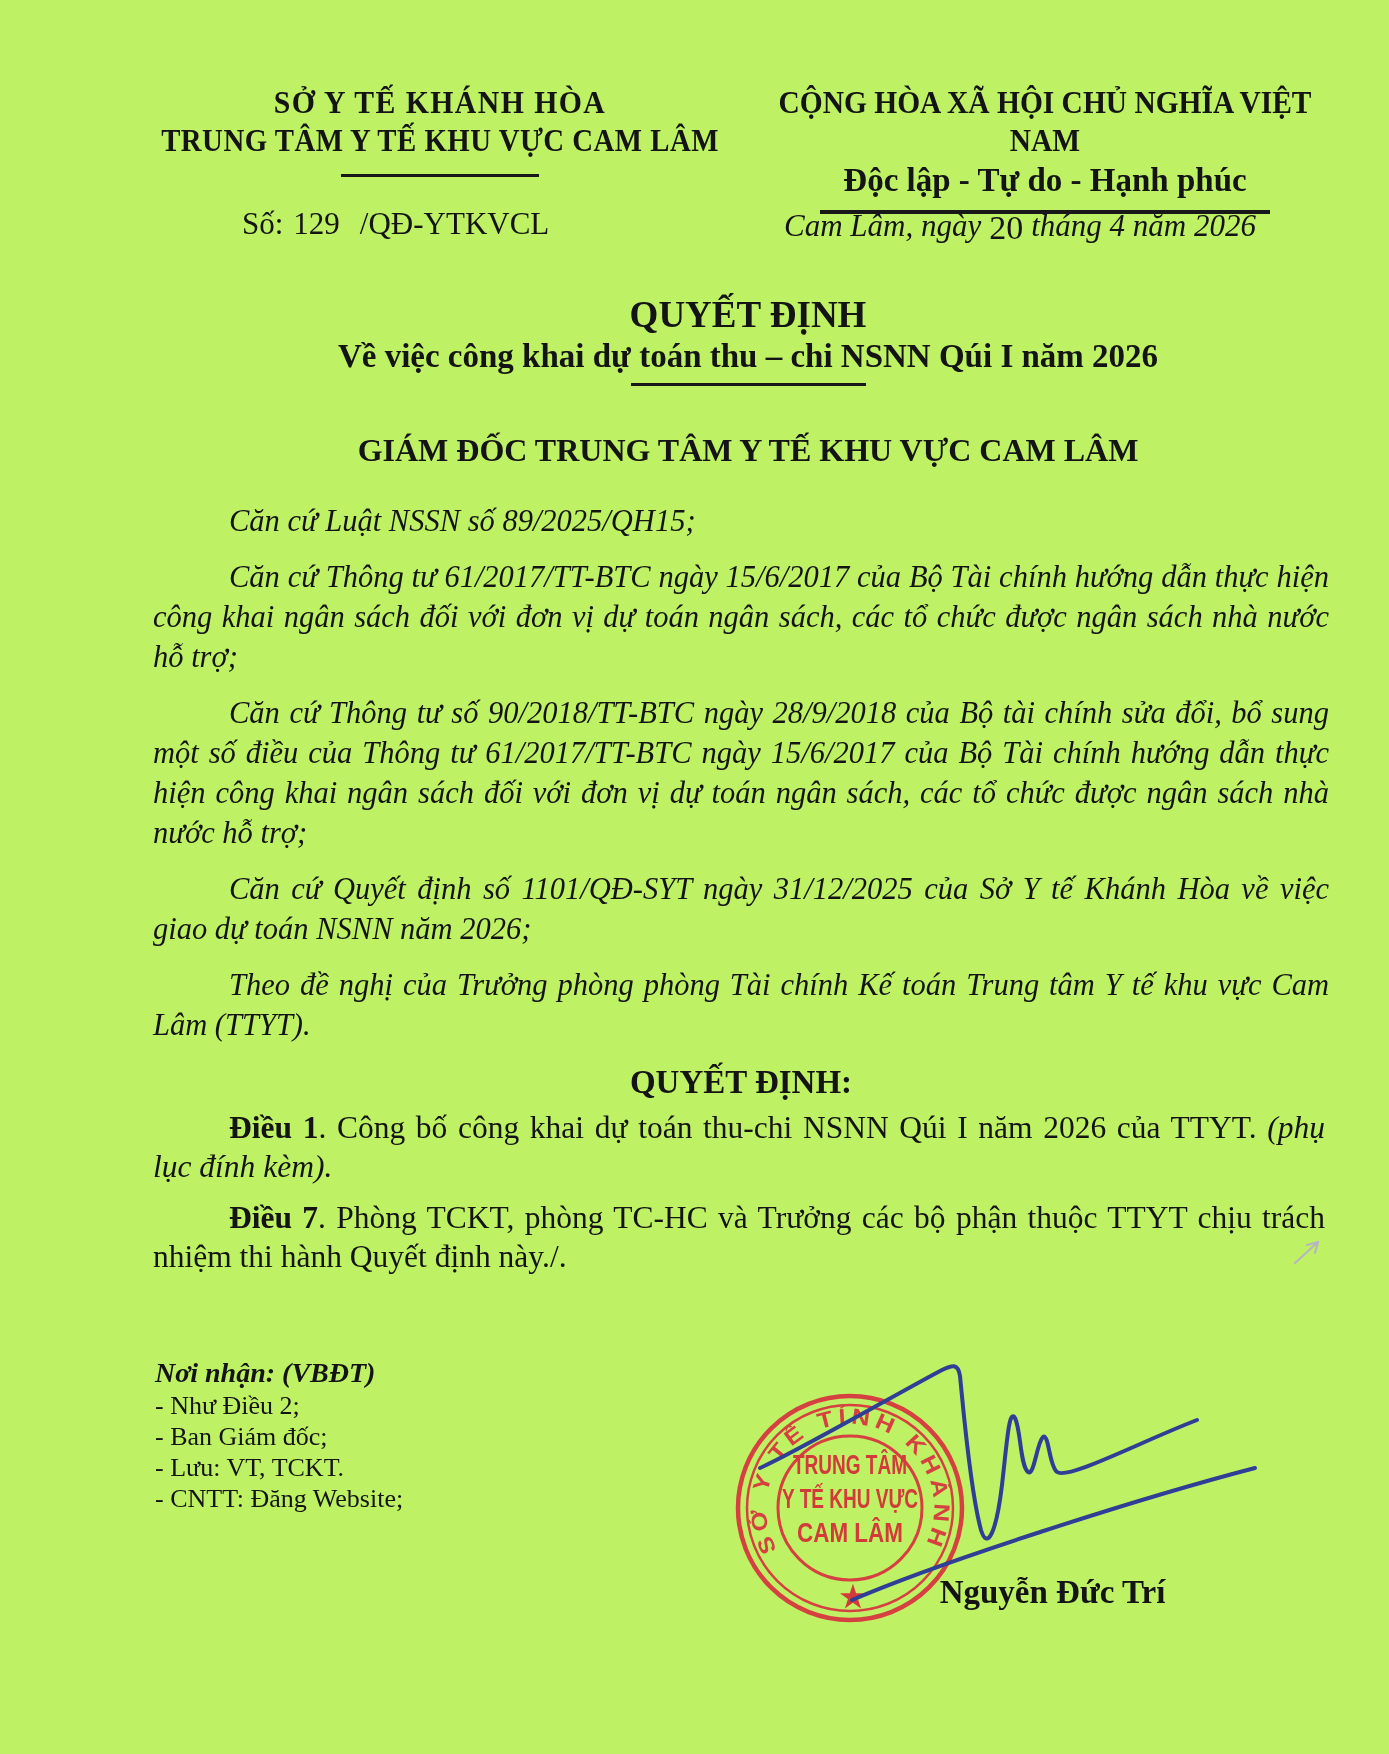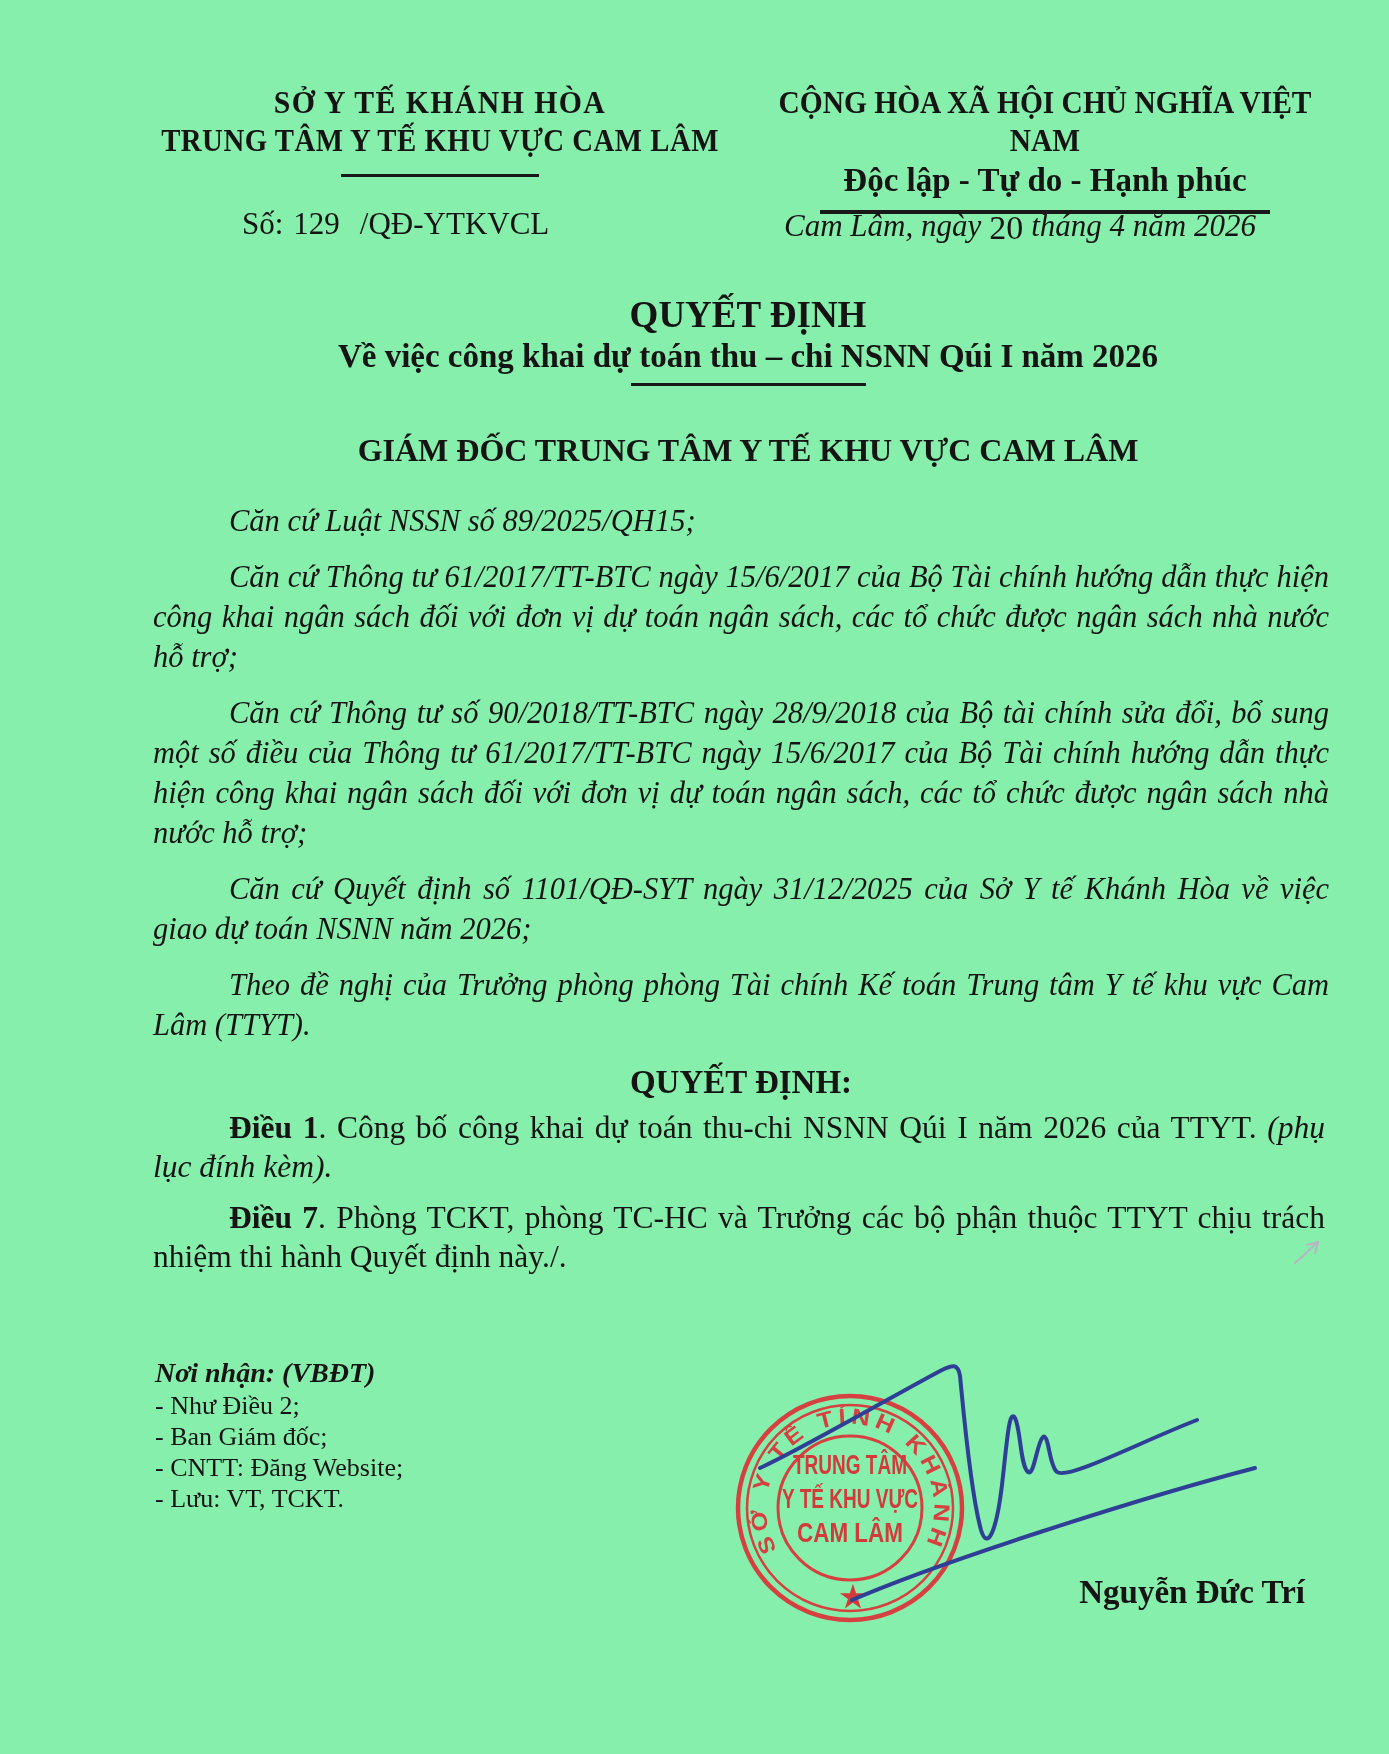--- a/index.html
+++ b/index.html
@@ -1,16 +1,16 @@
 <!DOCTYPE html>
 <html><head>
 <meta charset="utf-8">
 <style>
   html,body{margin:0;padding:0;background:#e8e8e8;}
-  .page{position:relative;width:1389px;height:1754px;margin:0 auto;background:#86efac;
+  .page{position:relative;width:1389px;height:1754px;margin:0 auto;background:#bef264;
         font-family:"Liberation Serif",serif;color:#141414;overflow:hidden;}
   .abs{position:absolute;}
   .ctr{text-align:center;}
   .b{font-weight:bold;}
   .i{font-style:italic;}
   .hline{background:#181818;}
   
   .org-block{left:130px;top:84px;width:620px;}
   .org-l1{font-size:31px;font-weight:bold;letter-spacing:1.5px;line-height:38px;transform:scaleX(.96);transform-origin:center;}
   .org-l2{font-size:31px;font-weight:bold;letter-spacing:.5px;line-height:38px;transform:scaleX(.93);transform-origin:center;}
@@ -35,21 +35,21 @@
   .recital{margin:16px 0 15px 0;font-size:30.5px;font-style:italic;line-height:40px;
            text-indent:76px;text-align:justify;}
   .decision-h{margin:0 0 4px 0;font-size:33px;font-weight:bold;text-align:center;line-height:44px;}
   .article{margin:0 4px 12px 0;font-size:31.5px;line-height:39px;text-indent:76px;text-align:justify;}
   .article:first-of-type{margin-top:6px;}
   
   .recipients{left:155px;top:1356px;width:520px;}
   .rec-h{font-size:28px;font-weight:bold;font-style:italic;line-height:34px;}
   .rec-item{font-size:26px;line-height:31px;}
   .sign-title{left:790px;top:1358px;width:500px;font-size:32px;font-weight:bold;line-height:38px;z-index:2;}
-  .signer{left:800px;top:1572px;width:505px;font-size:33px;font-weight:bold;line-height:40px;z-index:4;text-align:right;}
+  .signer{left:800px;top:1572px;width:505px;font-size:33px;font-weight:bold;line-height:40px;z-index:4;}
   .seal-svg{left:600px;top:1330px;z-index:3;pointer-events:none;}
   .artifact-svg{left:1288px;top:1232px;z-index:1;pointer-events:none;}
 </style>
 </head>
 <body>
 
 <div class="page">
 
   <div class="abs ctr org-block">
     <div class="org-l1">SỞ Y TẾ KHÁNH HÒA</div>
@@ -90,22 +90,22 @@
 
     <p class="article"><span class="b">Điều 1</span><span>. Công bố công khai dự toán thu-chi NSNN Qúi I năm 2026 của TTYT. </span><span class="i">(phụ lục đính kèm).</span></p>
 
     <p class="article"><span class="b">Điều 7</span><span>. Phòng TCKT, phòng TC-HC và Trưởng các bộ phận thuộc TTYT chịu trách nhiệm thi hành Quyết định này./.</span><span class="i"></span></p>
   </div>
 
   <div class="abs recipients">
     <div class="rec-h">Nơi nhận: (VBĐT)</div>
     <div class="rec-item">- Như Điều 2;</div>
     <div class="rec-item">- Ban Giám đốc;</div>
+    <div class="rec-item">- Lưu: VT, TCKT.</div>
     <div class="rec-item">- CNTT: Đăng Website;</div>
-    <div class="rec-item">- Lưu: VT, TCKT.</div>
   </div>
 
   <div class="abs ctr signer">Nguyễn Đức Trí</div>
 
   <svg class="abs seal-svg" width="789" height="424" viewBox="0 0 789 424" xmlns="http://www.w3.org/2000/svg">
 
     <g>
       <circle cx="250" cy="178" r="112" fill="none" stroke="#d64040" stroke-width="4.5"></circle>
       <circle cx="250" cy="178" r="103" fill="none" stroke="#d64040" stroke-width="2.5"></circle>
       <circle cx="250" cy="178" r="72" fill="none" stroke="#d64040" stroke-width="3"></circle>

